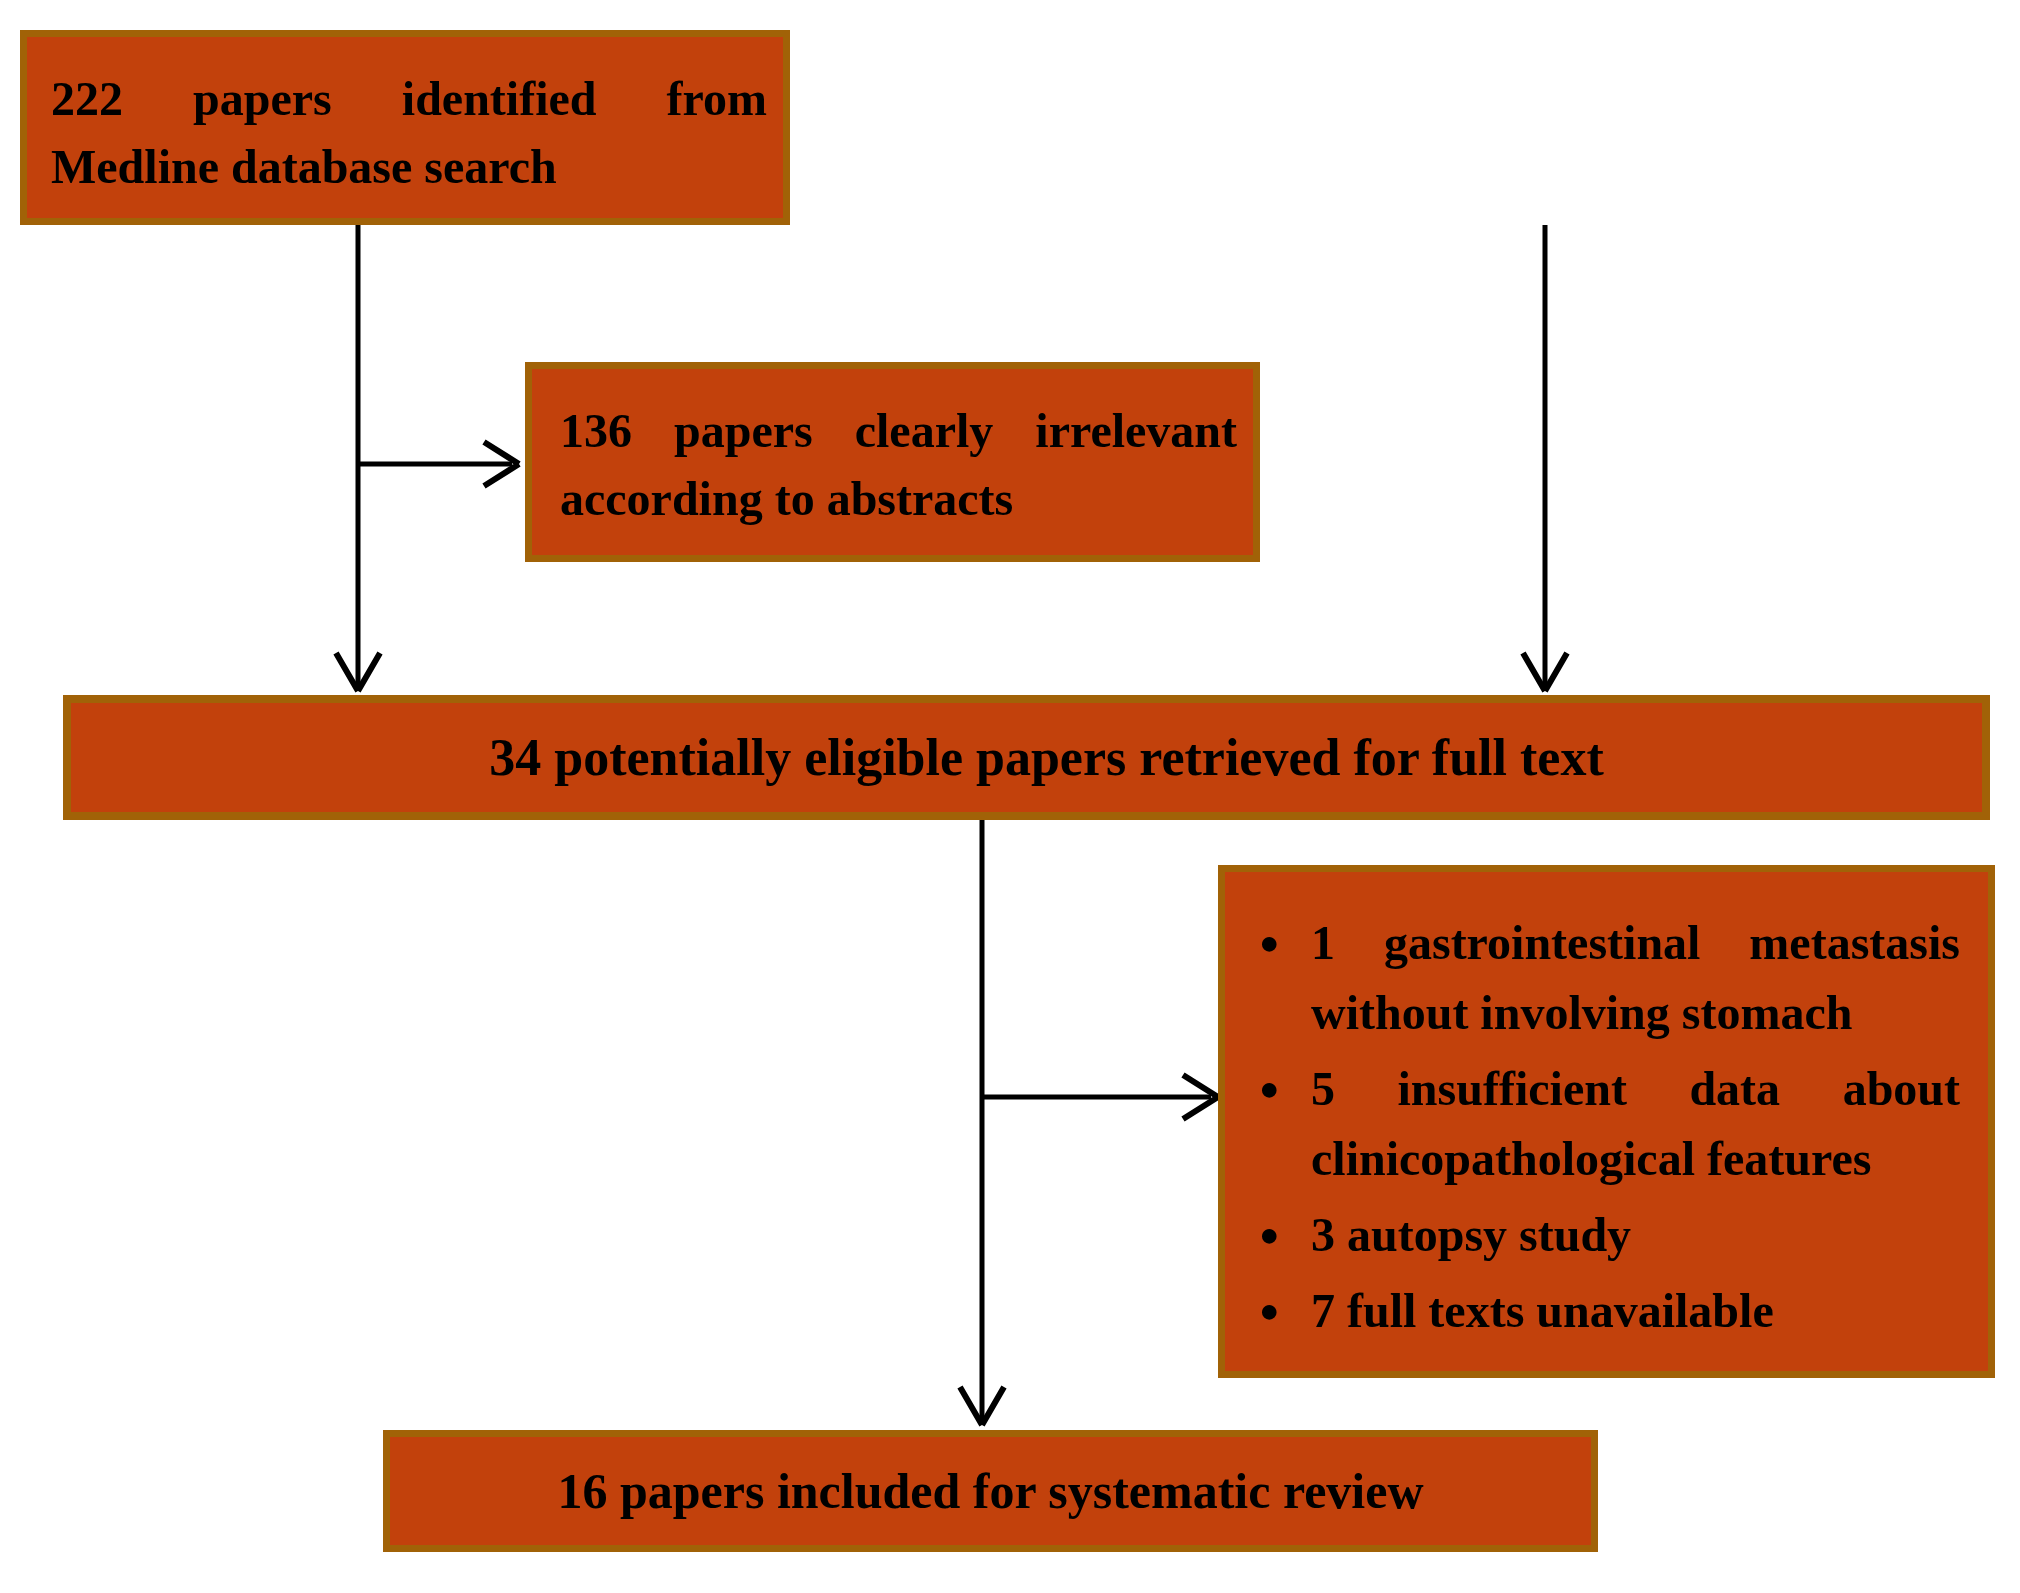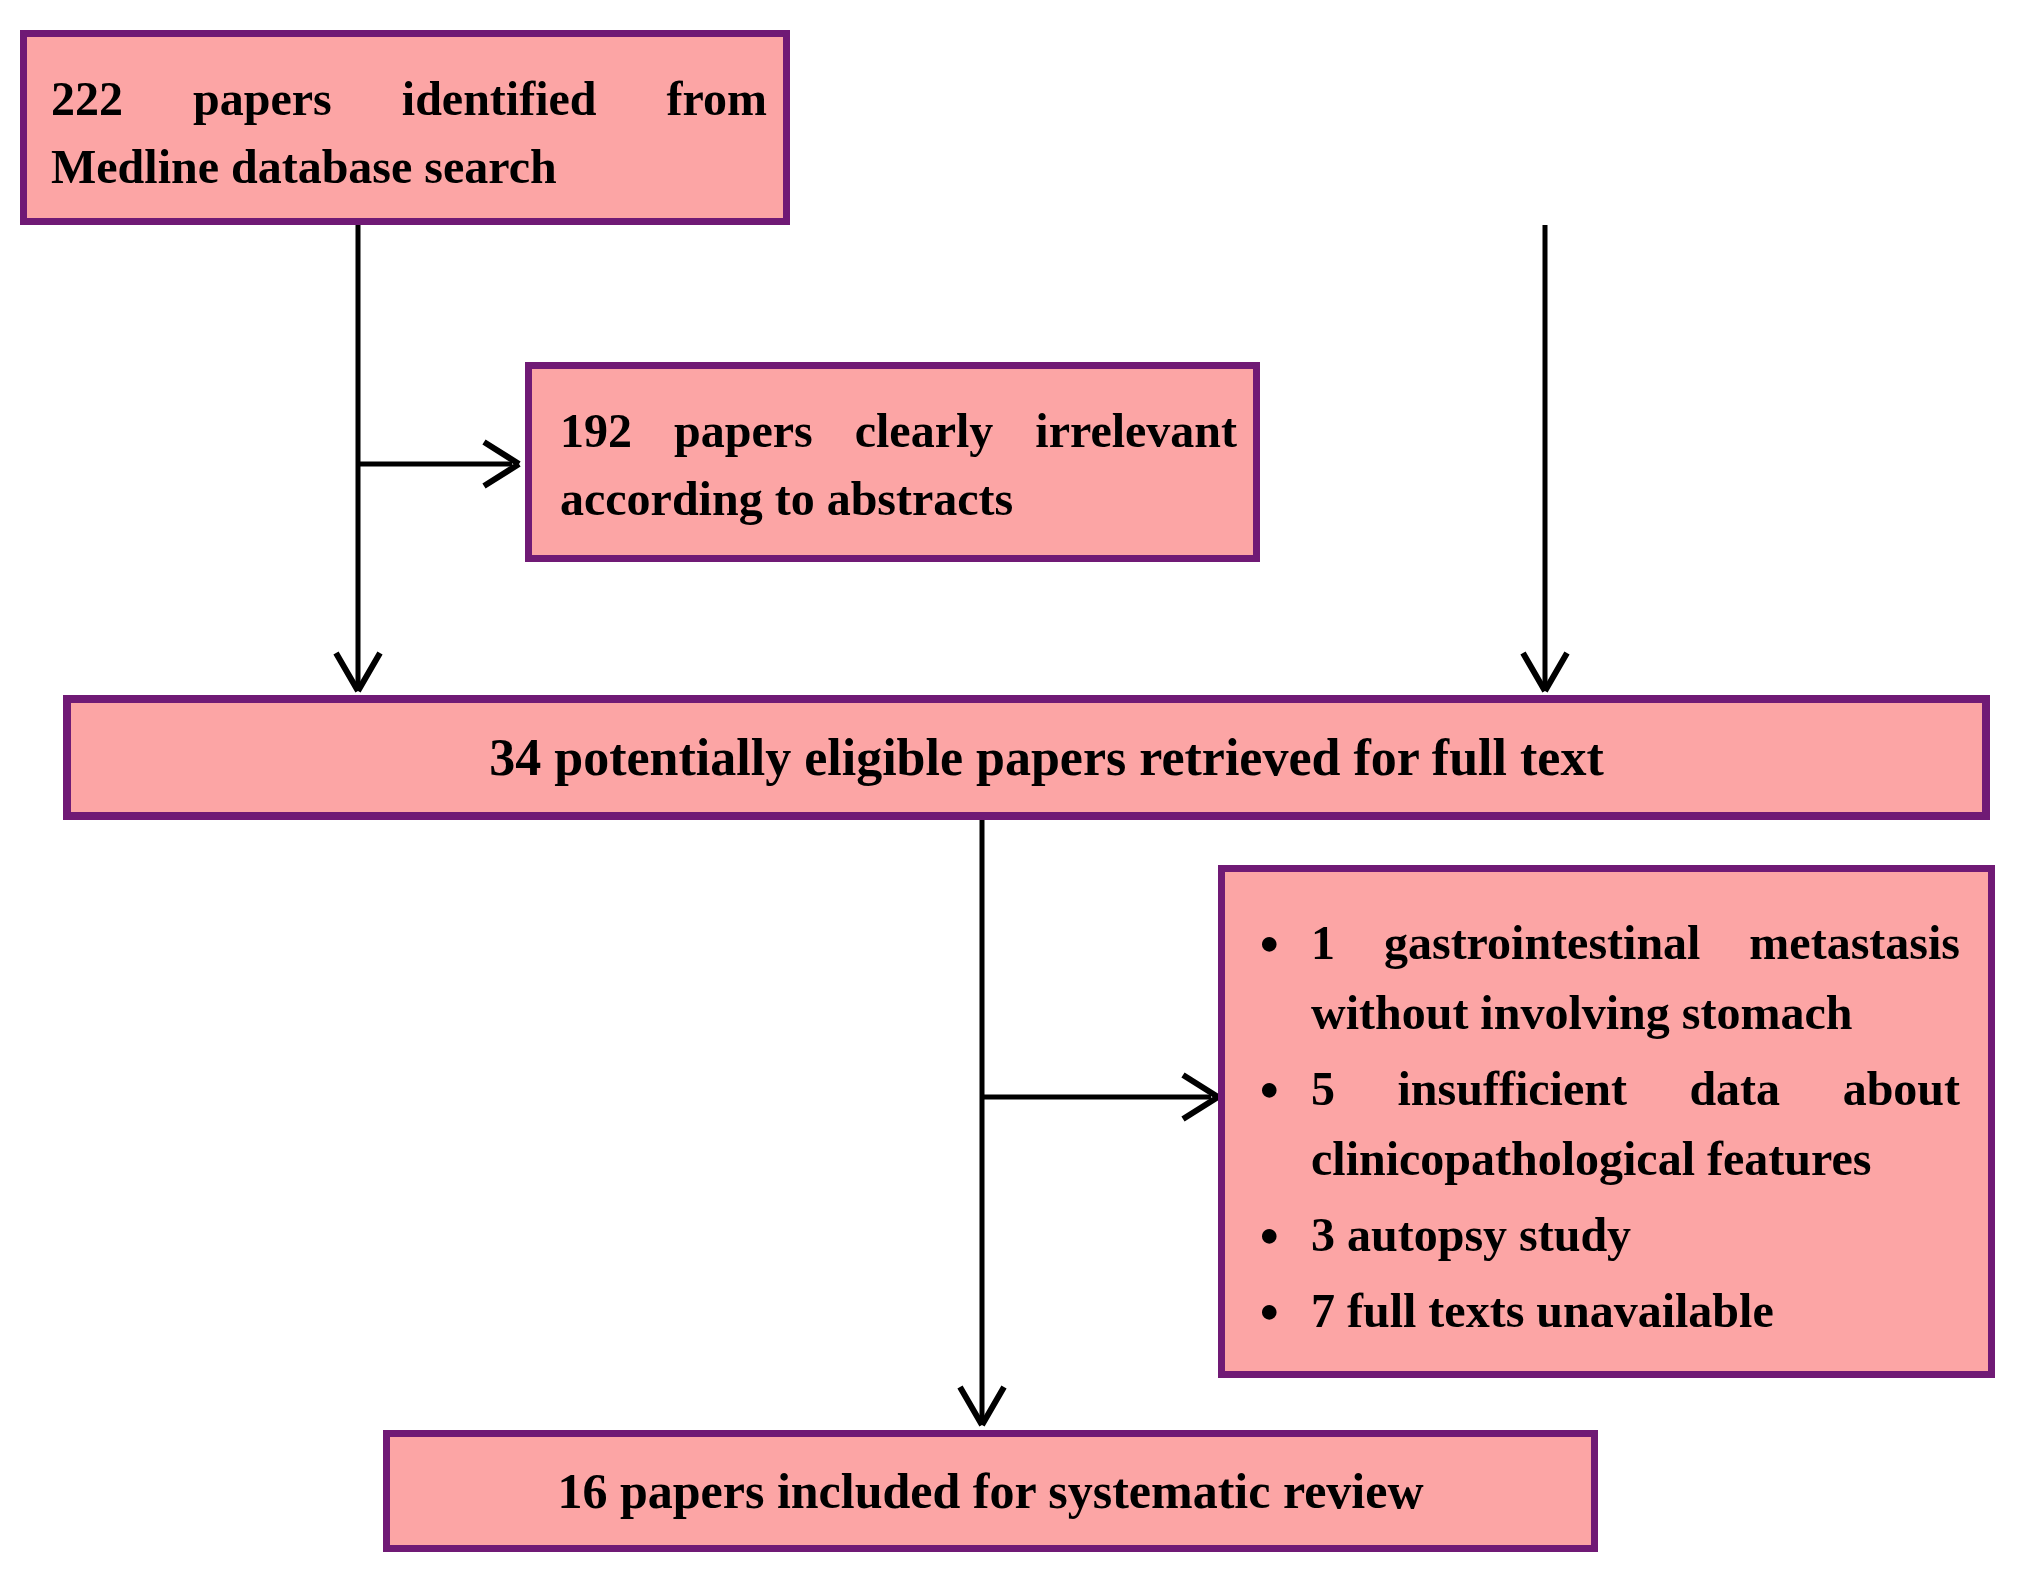--- a/index.html
+++ b/index.html
@@ -21,22 +21,22 @@
   .connectors {
     position: absolute;
     left: 0; top: 0;
     width: 2020px;
     height: 1593px;
     pointer-events: none;
   }
   .box {
     position: absolute;
     box-sizing: border-box;
-    border: 7px solid #701a75;
-    background: #fca5a5;
+    border: 7px solid #a16207;
+    background: #c2410c;
     font-size: 48px;
     line-height: 68px;
   }
   .box .jtext {
     display: block;
     text-align: justify;
     text-justify: inter-word;
   }
   .box-medline {
     left: 20px; top: 30px;
@@ -138,21 +138,21 @@
       <path d="M1183 1075 L1218 1097 M1183 1119 L1218 1097" stroke-width="6"></path>
     </g>
   </svg>
 
   <div class="box box-medline">
     <span class="jtext">222 papers identified from Medline database search</span>
   </div>
 
 
   <div class="box box-irrelevant">
-    <span class="jtext">192 papers clearly irrelevant according to abstracts</span>
+    <span class="jtext">136 papers clearly irrelevant according to abstracts</span>
   </div>
 
   <div class="box box-eligible">
     <span>34 potentially eligible papers retrieved for full text</span>
   </div>
 
   <div class="box box-excluded">
     <ul class="reasons-list">
       <li>
         <span class="bullet">●</span>

